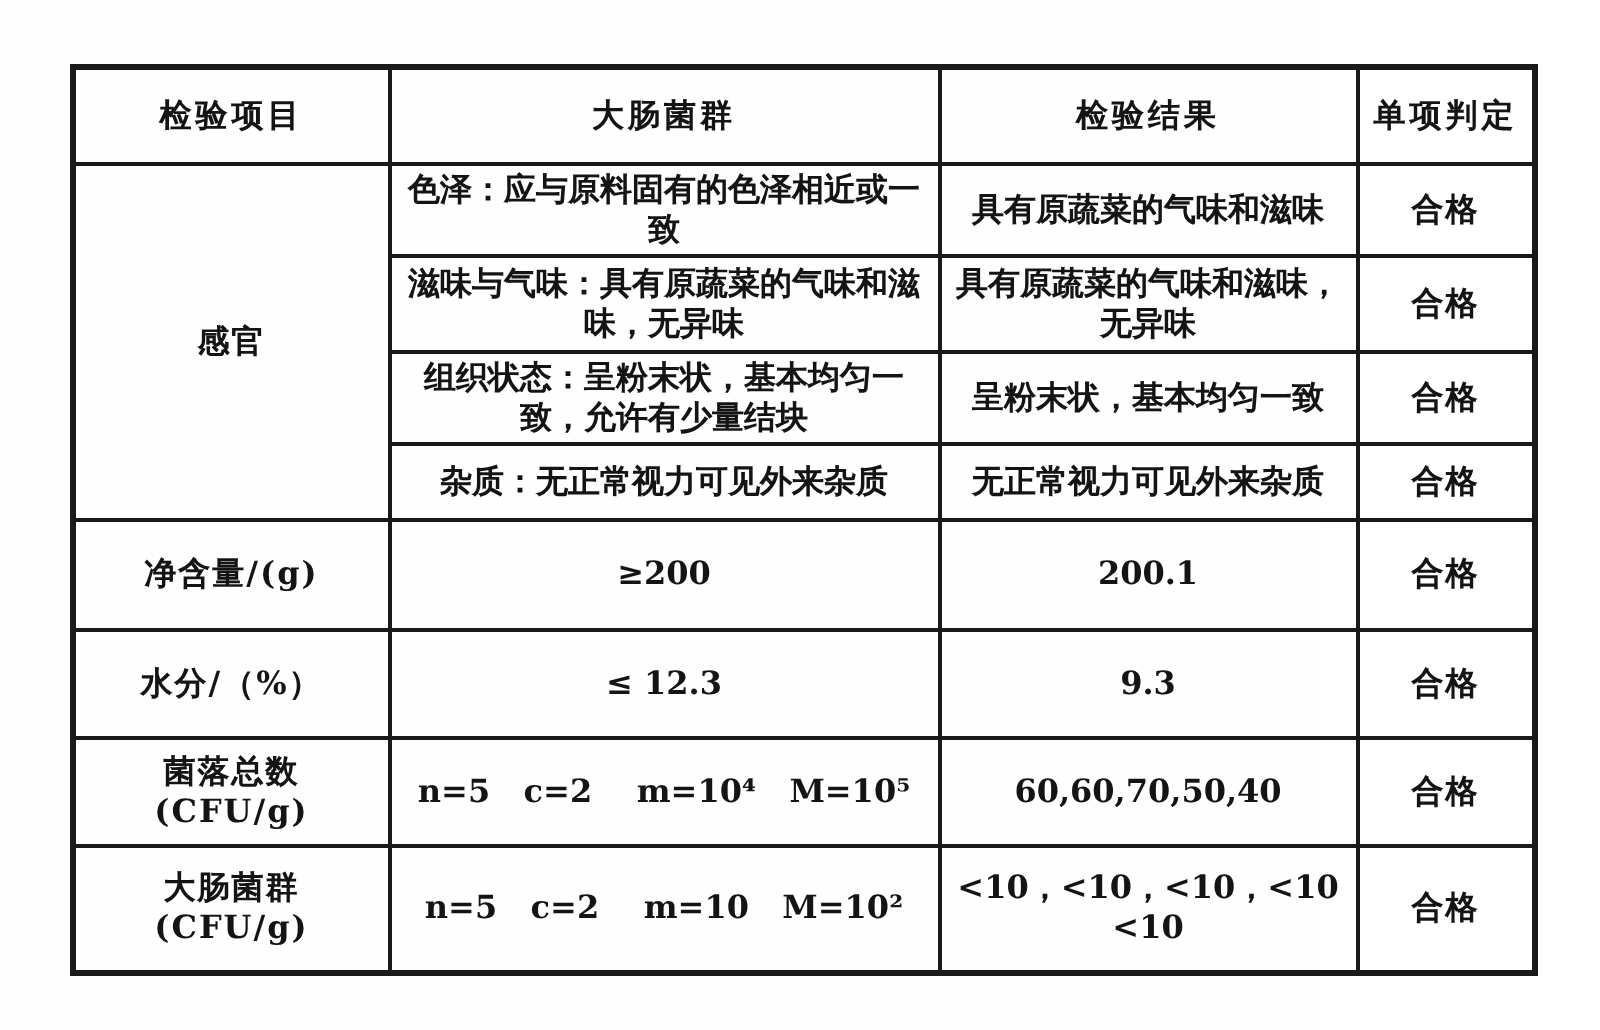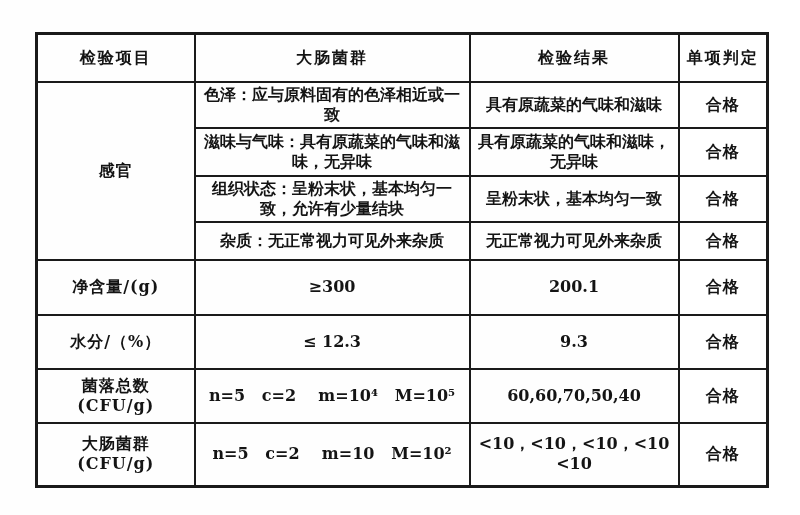--- a/index.html
+++ b/index.html
@@ -108,21 +108,21 @@
     </tr>
 
     <tr style="height:38px;">
       <td class="std-left">杂质：无正常视力可见外来杂质</td>
       <td>无正常视力可见外来杂质</td>
       <td class="judgment-cell">合格</td>
     </tr>
 
     <tr style="height:55px;margin-top:32px;">
       <td class="item-cell">净含量/(g)</td>
-      <td>≥300</td>
+      <td>≥200</td>
       <td>200.1</td>
       <td class="judgment-cell">合格</td>
     </tr>
 
     <tr style="height:54px;">
       <td class="item-cell">水分/（%）</td>
       <td>≤ 12.3</td>
       <td>9.3</td>
       <td class="judgment-cell">合格</td>
     </tr>

